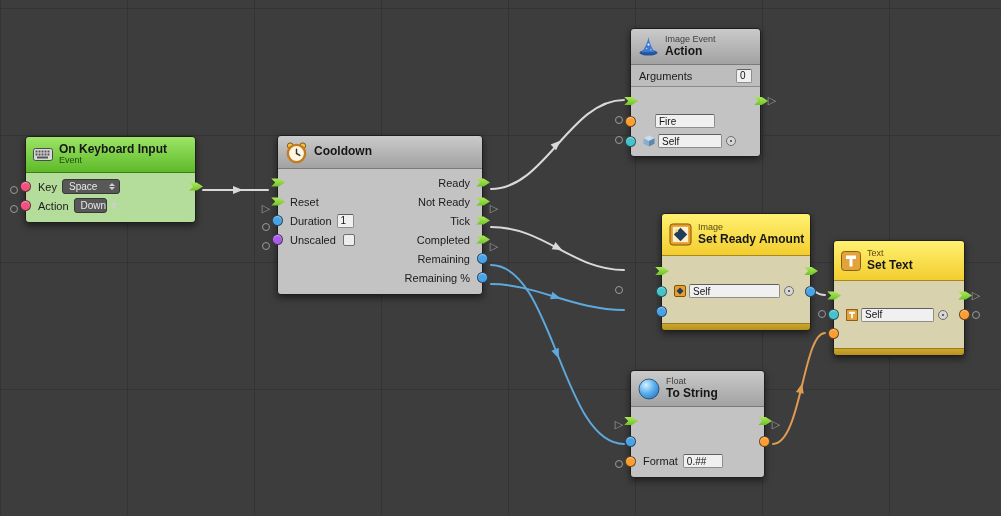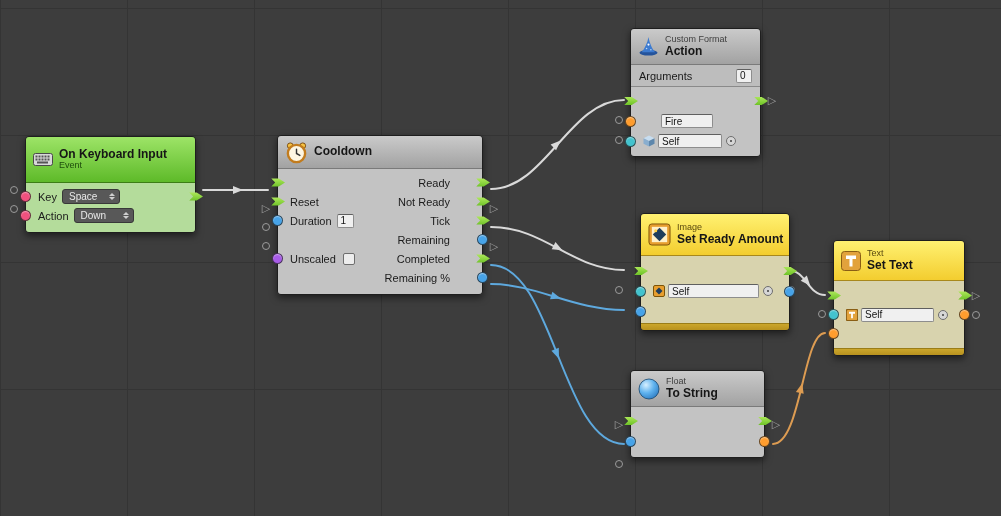--- a/index.html
+++ b/index.html
@@ -14,21 +14,21 @@
   #wires{position:absolute;inset:0;z-index:1}
 
   .node{position:absolute;border:1px solid #1e1e1e;border-radius:4px;
     box-shadow:0 3px 7px rgba(0,0,0,.5);z-index:2}
   .hd{display:flex;align-items:center;gap:6px;padding:3px 7px;border-radius:3px 3px 0 0}
   .ttl{font-size:12px;font-weight:bold;color:#161616;white-space:nowrap;line-height:1.15}
   .cat{font-size:9px;color:#3e3e3e;white-space:nowrap;line-height:1.1}
   .bd{border-radius:0 0 3px 3px}
   .row{position:relative;display:flex;align-items:center;padding:0 12px}
   .lbl{font-size:11px;color:#1b1b1b;margin-right:5px;white-space:nowrap}
-  .rlbl{font-size:11px;color:#1b1b1b;margin-left:auto;margin-right:20px;white-space:nowrap}
+  .rlbl{font-size:11px;color:#1b1b1b;margin-left:auto;margin-right:0;white-space:nowrap}
 
   .hd-green{background:linear-gradient(#9de467,#5eba29);border-bottom:1px solid #3c7d15}
   .bd-green{background:#b4dc9b}
   .hd-gray{background:linear-gradient(#cacaca,#a2a2a2);border-bottom:1px solid #7a7a7a}
   .bd-gray{background:#c3c3c3}
   .hd-yellow{background:linear-gradient(#fff171,#f3cd2f);border-bottom:1px solid #a8881c}
   .bd-yellow{background:#d8d3ae}
   .strip{height:7px;background:linear-gradient(#cba62c,#b8921f);border-top:1px solid #9a7d18;border-radius:0 0 3px 3px}
   .args{display:flex;align-items:center;height:22px;background:#bdbdbd;border-bottom:1px solid #8a8a8a;padding:0 8px}
 
@@ -101,21 +101,21 @@
   <span class="ind c" style="left:619px;top:290px"></span>
   <span class="ind c" style="left:791px;top:290px"></span>
   <span class="ind t" style="left:619px;top:424px">▷</span>
   <span class="ind t" style="left:776px;top:424px">▷</span>
   <span class="ind c" style="left:619px;top:464px"></span>
   <span class="ind c" style="left:822px;top:314px"></span>
   <span class="ind t" style="left:976px;top:295px">▷</span>
   <span class="ind c" style="left:976px;top:315px"></span>
 
   <div class="node" style="left:25px;top:136px;width:171px">
-    <div class="hd hd-green" style="height:46px">
+    <div class="hd hd-green" style="height:36px">
       <span class="icn">
         <svg width="20" height="13" viewBox="0 0 20 13">
             <rect x="0.5" y="0.5" width="19" height="12" rx="2" fill="#d8d8d8" stroke="#4a4a4a"></rect>
             <g fill="#555">
               <rect x="2.5" y="2.5" width="2" height="2"></rect>
               <rect x="5.5" y="2.5" width="2" height="2"></rect>
               <rect x="8.5" y="2.5" width="2" height="2"></rect>
               <rect x="11.5" y="2.5" width="2" height="2"></rect>
               <rect x="14.5" y="2.5" width="2" height="2"></rect>
               <rect x="2.5" y="5.5" width="2" height="2"></rect>
@@ -138,21 +138,21 @@
         <span class="lbl">Key</span>
         <div class="dd" style="width:58px">
           <span style="flex:1">Space</span>
           <span class="dd-ar"></span>
         </div>
         <span class="port pr pa"></span>
       </div>
       <div class="row" style="height:19px">
         <span class="port pl pc pink"></span>
         <span class="lbl">Action</span>
-        <div class="dd" style="width:60px">
+        <div class="dd" style="width:33px">
           <span style="flex:1">Down</span>
           <span class="dd-ar"></span>
         </div>
       </div>
     </div>
   </div>
 
   <div class="node" style="left:277px;top:135px;width:206px">
     <div class="hd hd-gray" style="height:33px">
       <span class="icn">
@@ -178,82 +178,82 @@
         <span class="port pr pa"></span>
       </div>
       <div class="row" style="height:19px">
         <span class="port pl pc blue"></span>
         <span class="lbl">Duration</span>
         <input class="tf" style="width: 17px;" value="1">
         <span class="rlbl">Tick</span>
         <span class="port pr pa"></span>
       </div>
       <div class="row" style="height:19px">
-        <span class="rlbl">Remaining</span>
-        <span class="port pr pc blue"></span>
-      </div>
-      <div class="row" style="height:19px">
         <span class="port pl pc purple"></span>
         <span class="lbl">Unscaled</span>
         <span class="cb"></span>
         <span class="rlbl">Completed</span>
         <span class="port pr pa"></span>
+      </div>
+      <div class="row" style="height:19px">
+        <span class="rlbl">Remaining</span>
+        <span class="port pr pc blue"></span>
       </div>
       <div class="row" style="height:19px">
         <span class="rlbl">Remaining %</span>
         <span class="port pr pc blue"></span>
       </div>
     </div>
   </div>
 
   <div class="node" style="left:630px;top:28px;width:131px">
     <div class="hd hd-gray" style="height:36px">
       <span class="icn">
         <svg width="21" height="21" viewBox="0 0 22 22">
             <ellipse cx="11" cy="17.5" rx="9.5" ry="3" fill="#24539b"></ellipse>
             <path d="M11 1 C12 7 15 14 18 17 L4 17 C7 13 10 7 11 1 Z" fill="#3d7bd0"></path>
             <circle cx="11" cy="9" r="1.1" fill="#ffffff"></circle>
             <circle cx="9" cy="13" r="0.8" fill="#bbd6f5"></circle>
             <circle cx="13.5" cy="14.5" r="0.8" fill="#bbd6f5"></circle>
           </svg>
       </span>
       <div>
-        <div class="cat">Custom Format</div>
+        <div class="cat">Image Event</div>
         <div class="ttl">Action</div>
       </div>
     </div>
     <div class="args">
       <span class="lbl">Arguments</span>
       <input class="tf" style="width: 16px; margin-left: auto;" value="0">
     </div>
     <div class="bd bd-gray" style="padding:4px 0 5px">
       <div class="row" style="height:20px">
         <span class="port pl pa"></span>
         <span class="port pr pa"></span>
       </div>
       <div class="row" style="height:20px">
         <span class="port pl pc orange"></span>
-        <input class="tf" style="width: 52px; margin-left: 18px;" value="Fire">
+        <input class="tf" style="width: 60px; margin-left: 12px;" value="Fire">
       </div>
       <div class="row" style="height:20px">
         <span class="port pl pc teal"></span>
         <span class="micn">
           <svg width="12" height="12" viewBox="0 0 12 12">
               <path d="M6 0.5 L11.5 3.2 L6 6 L0.5 3.2 Z" fill="#c7ddf0"></path>
               <path d="M0.5 3.2 L6 6 L6 11.5 L0.5 8.8 Z" fill="#89aecf"></path>
               <path d="M11.5 3.2 L6 6 L6 11.5 L11.5 8.8 Z" fill="#5e87ac"></path>
             </svg>
         </span>
         <input class="tf" style="width: 64px;" value="Self">
         <span class="pick"></span>
       </div>
     </div>
   </div>
 
-  <div class="node" style="left:640px;top:213px;width:150px">
+  <div class="node" style="left:661px;top:213px;width:150px">
     <div class="hd hd-yellow" style="height:42px">
       <span class="icn">
         <svg width="23" height="23" viewBox="0 0 24 24">
             <rect x="1" y="1" width="22" height="22" rx="3" fill="#e79e2e" stroke="#7c5408"></rect>
             <rect x="4" y="4" width="16" height="16" fill="#fff0c8"></rect>
             <path d="M12 5 L19 12 L12 19 L5 12 Z" fill="#1f3d5c"></path>
             <circle cx="8" cy="8" r="1.6" fill="#ffd24a"></circle>
           </svg>
       </span>
       <div>
@@ -306,20 +306,25 @@
     </div>
     <div class="bd bd-gray" style="padding:4px 0 6px">
       <div class="row" style="height:20px">
         <span class="port pl pa"></span>
         <span class="port pr pa"></span>
       </div>
       <div class="row" style="height:20px">
         <span class="port pl pc blue"></span>
         <span class="port pr pc orange"></span>
       </div>
+      <div class="row" style="height:20px">
+        <span class="port pl pc orange"></span>
+        <span class="lbl">Format</span>
+        <input class="tf" style="width: 40px;" value="0.##">
+      </div>
     </div>
   </div>
 
   <div class="node" style="left:833px;top:240px;width:132px">
     <div class="hd hd-yellow" style="height:40px">
       <span class="icn">
         <svg width="20" height="20" viewBox="0 0 20 20">
             <rect x="0.5" y="0.5" width="19" height="19" rx="3" fill="#e2a23c" stroke="#8a5e14"></rect>
             <path d="M5 4.5 H15 V8 H11.5 V15.5 H8.5 V8 H5 Z" fill="#ffffff"></path>
           </svg>

